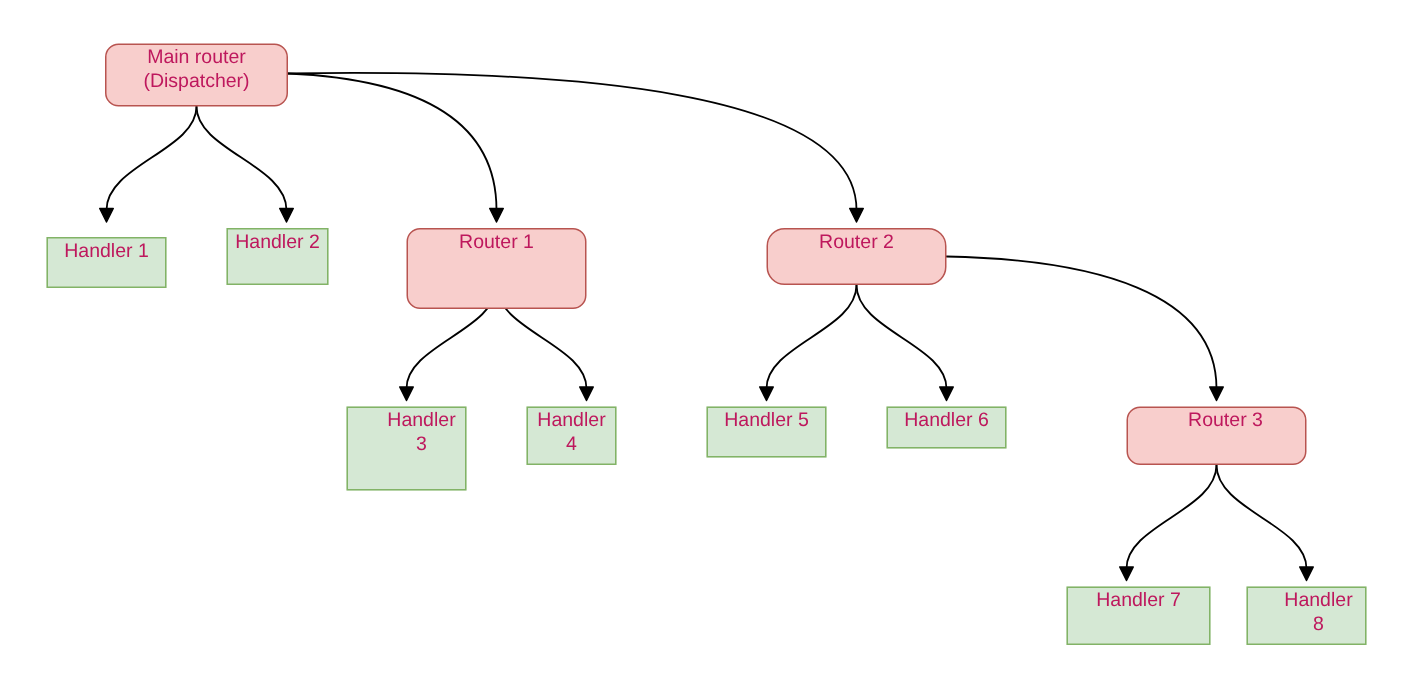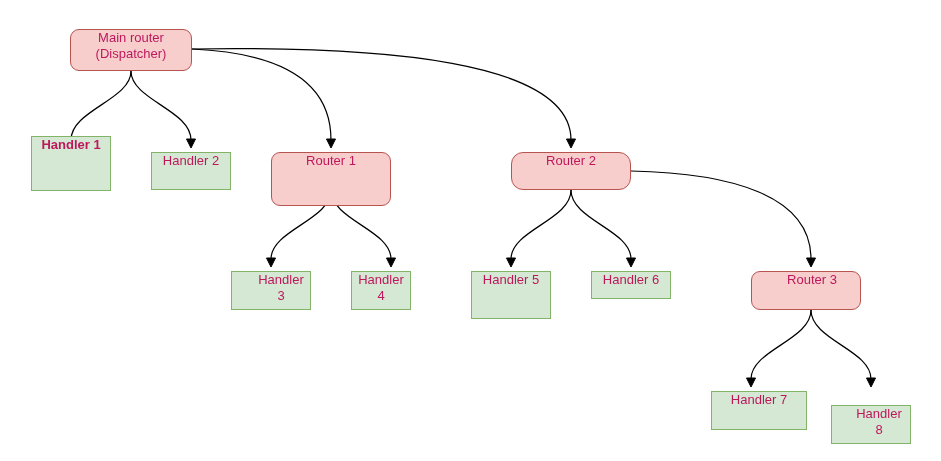--- a/index.html
+++ b/index.html
@@ -93,47 +93,47 @@
       <path class="edge-path" d="M 811 310 C 811 340 751 350 751 379"></path>
       <polygon points="746.5,378 755.5,378 751,387" class="edge-arrow"></polygon>
       <path class="edge-path" d="M 811 310 C 811 340 871 350 871 379"></path>
       <polygon points="866.5,378 875.5,378 871,387" class="edge-arrow"></polygon>
     </svg>
   <div id="node-layer">
       <div class="node node-router" style="left: 70px; top: 29px; width: 122px; height: 42px;">
         <span class="node-label">Main router
 (Dispatcher)</span>
       </div>
-      <div class="node node-handler" style="left: 31px; top: 136px; width: 80px; height: 55px; font-weight: bold;">
+      <div class="node node-handler" style="left: 31px; top: 158px; width: 80px; height: 34px;">
         <span class="node-label">Handler 1</span>
       </div>
-      <div class="node node-handler" style="left: 151px; top: 152px; width: 80px; height: 38px;">
+      <div class="node node-handler" style="left: 151px; top: 152px; width: 68px; height: 38px;">
         <span class="node-label">Handler 2</span>
       </div>
       <div class="node node-router" style="left: 271px; top: 152px; width: 120px; height: 54px;">
         <span class="node-label">Router 1</span>
       </div>
       <div class="node node-router" style="left: 511px; top: 152px; width: 120px; height: 38px; border-radius: 12px;">
         <span class="node-label">Router 2</span>
       </div>
-      <div class="node node-handler" style="left: 231px; top: 271px; width: 80px; height: 39px; padding-left: 20px;">
+      <div class="node node-handler" style="left: 231px; top: 271px; width: 80px; height: 56px; padding-left: 20px;">
         <span class="node-label">Handler 3</span>
       </div>
       <div class="node node-handler" style="left: 351px; top: 271px; width: 60px; height: 39px;">
         <span class="node-label">Handler 4</span>
       </div>
-      <div class="node node-handler" style="left: 471px; top: 271px; width: 80px; height: 48px;">
+      <div class="node node-handler" style="left: 471px; top: 271px; width: 80px; height: 34px;">
         <span class="node-label">Handler 5</span>
       </div>
       <div class="node node-handler" style="left: 591px; top: 271px; width: 80px; height: 28px;">
         <span class="node-label">Handler 6</span>
       </div>
-      <div class="node node-router" style="left: 751px; top: 271px; width: 110px; height: 39px; padding-left: 12px;">
+      <div class="node node-router" style="left: 751px; top: 271px; width: 120px; height: 39px; padding-left: 12px;">
         <span class="node-label">Router 3</span>
       </div>
       <div class="node node-handler" style="left: 711px; top: 391px; width: 96px; height: 39px;">
         <span class="node-label">Handler 7</span>
       </div>
-      <div class="node node-handler" style="left: 831px; top: 405px; width: 80px; height: 39px; padding-left: 16px;">
+      <div class="node node-handler" style="left: 831px; top: 391px; width: 80px; height: 39px; padding-left: 16px;">
         <span class="node-label">Handler 8</span>
       </div>
     </div>
 </div>
 
 </body></html>

